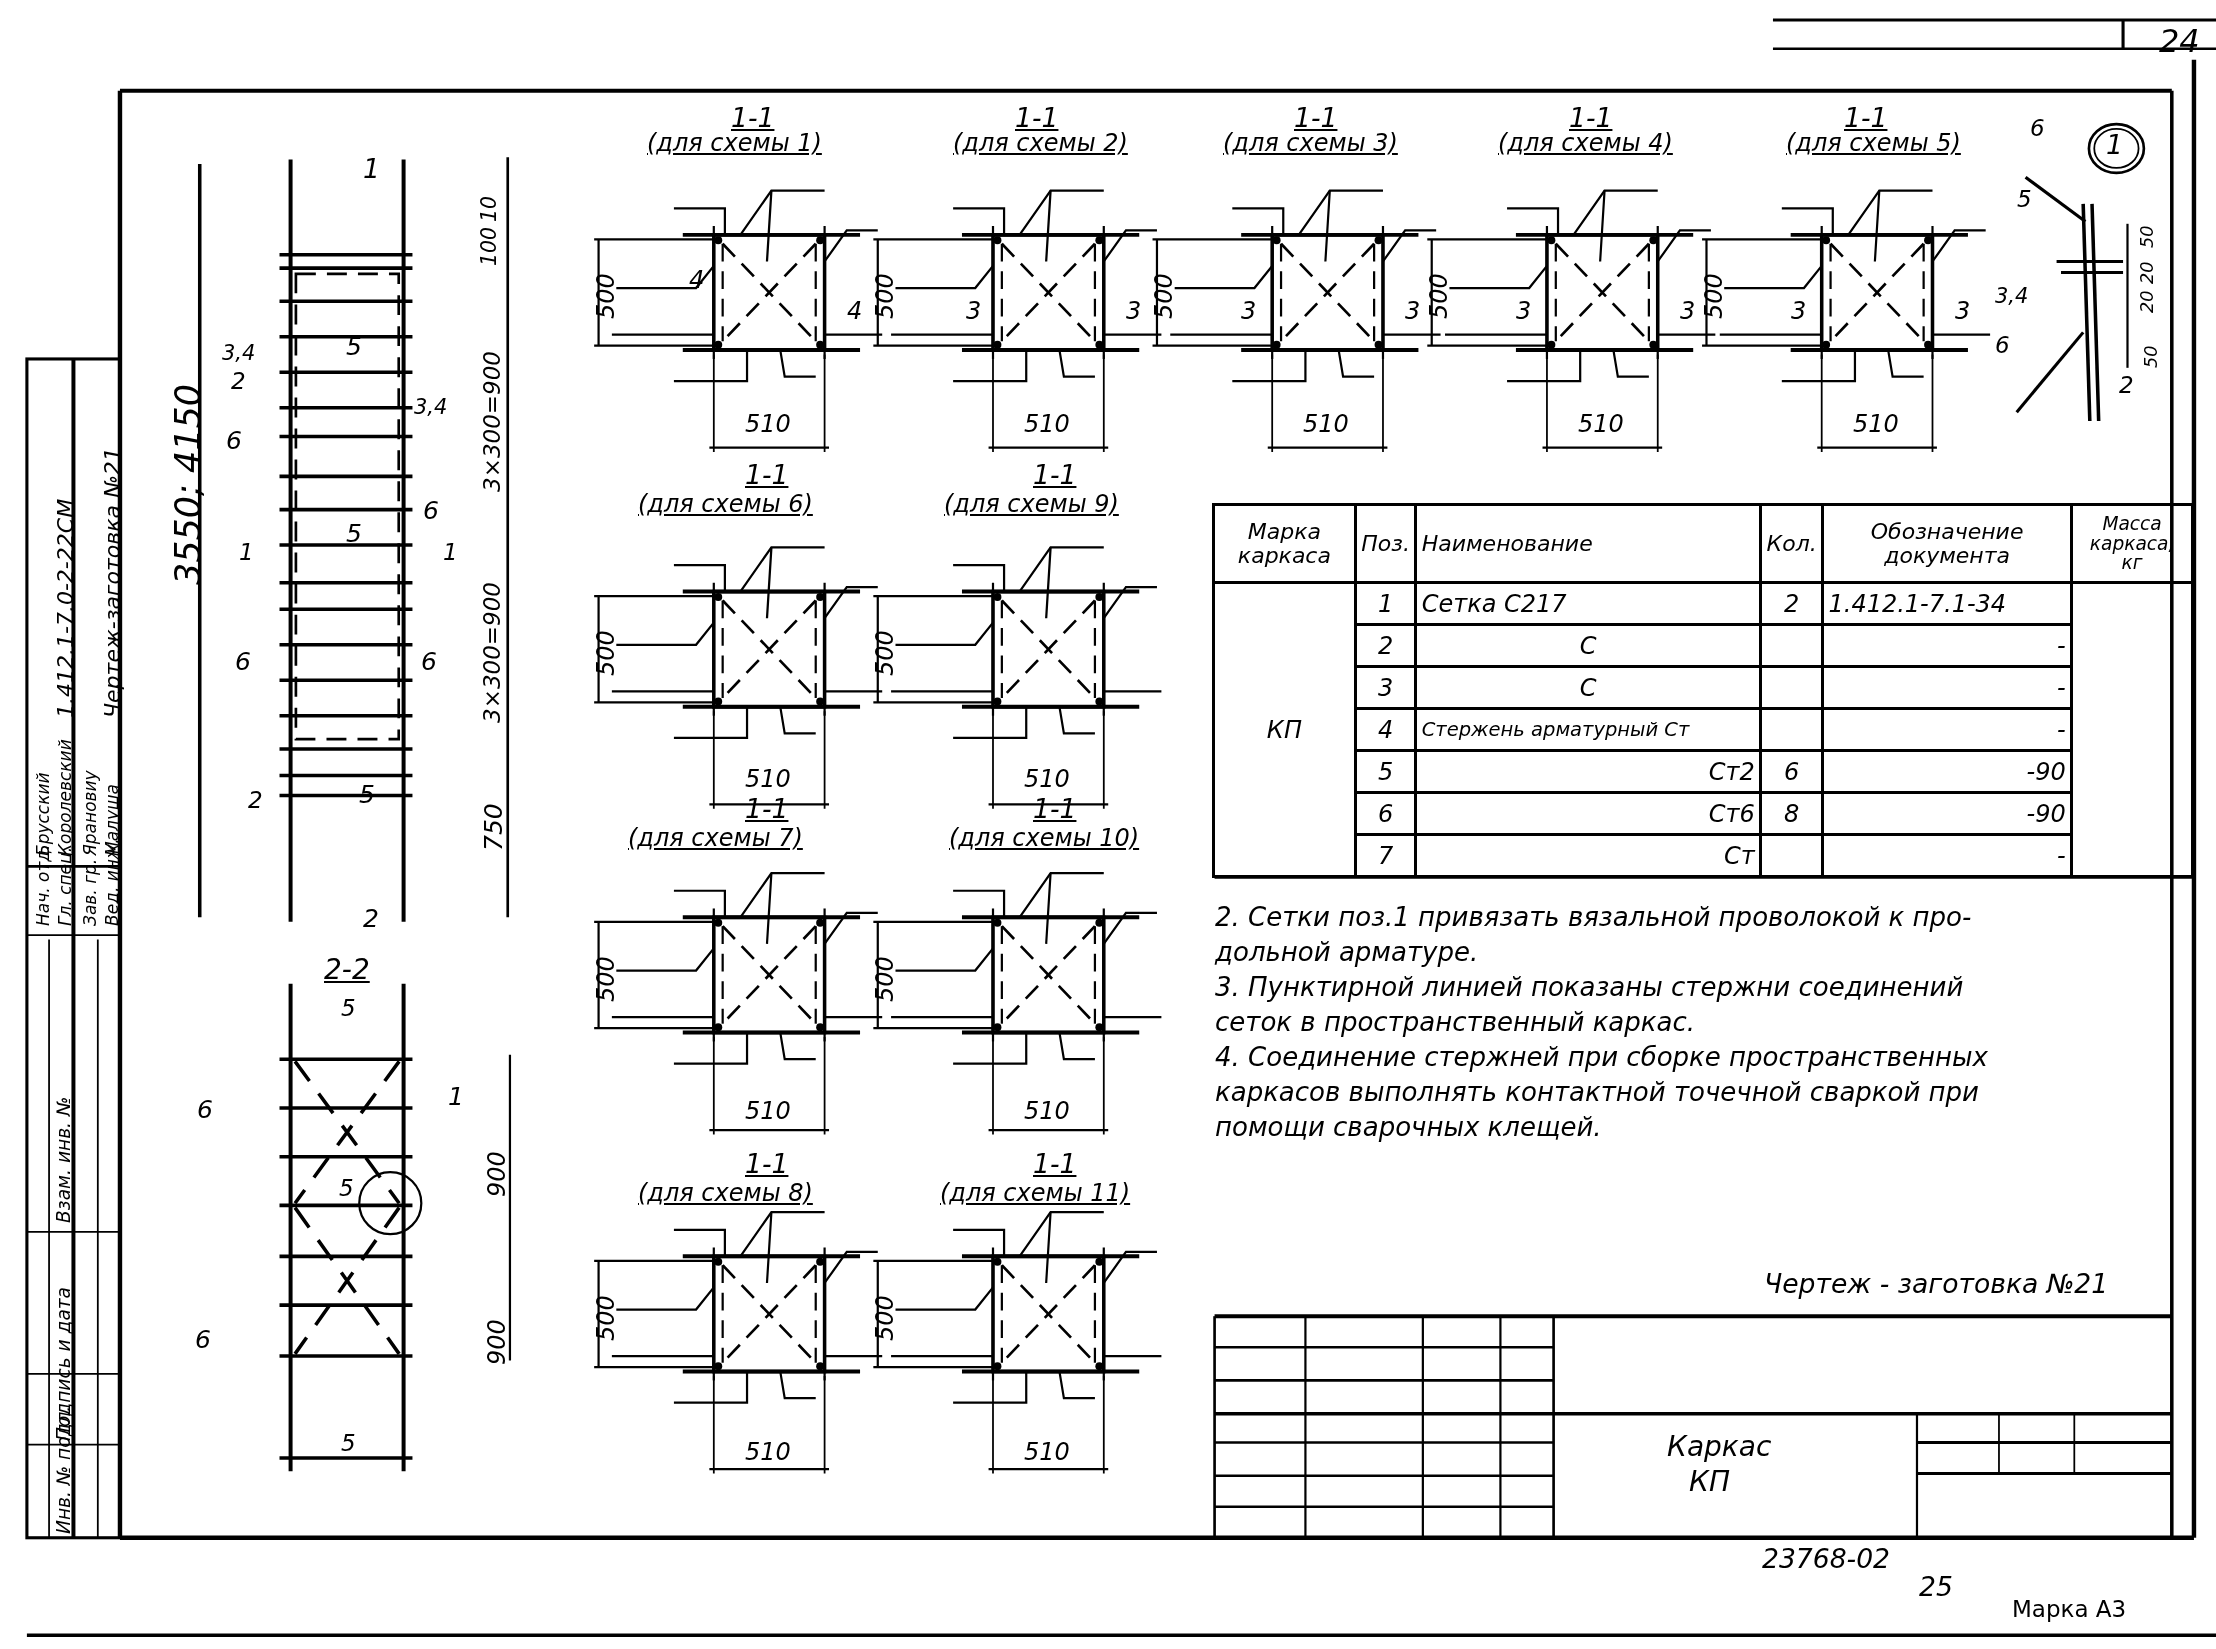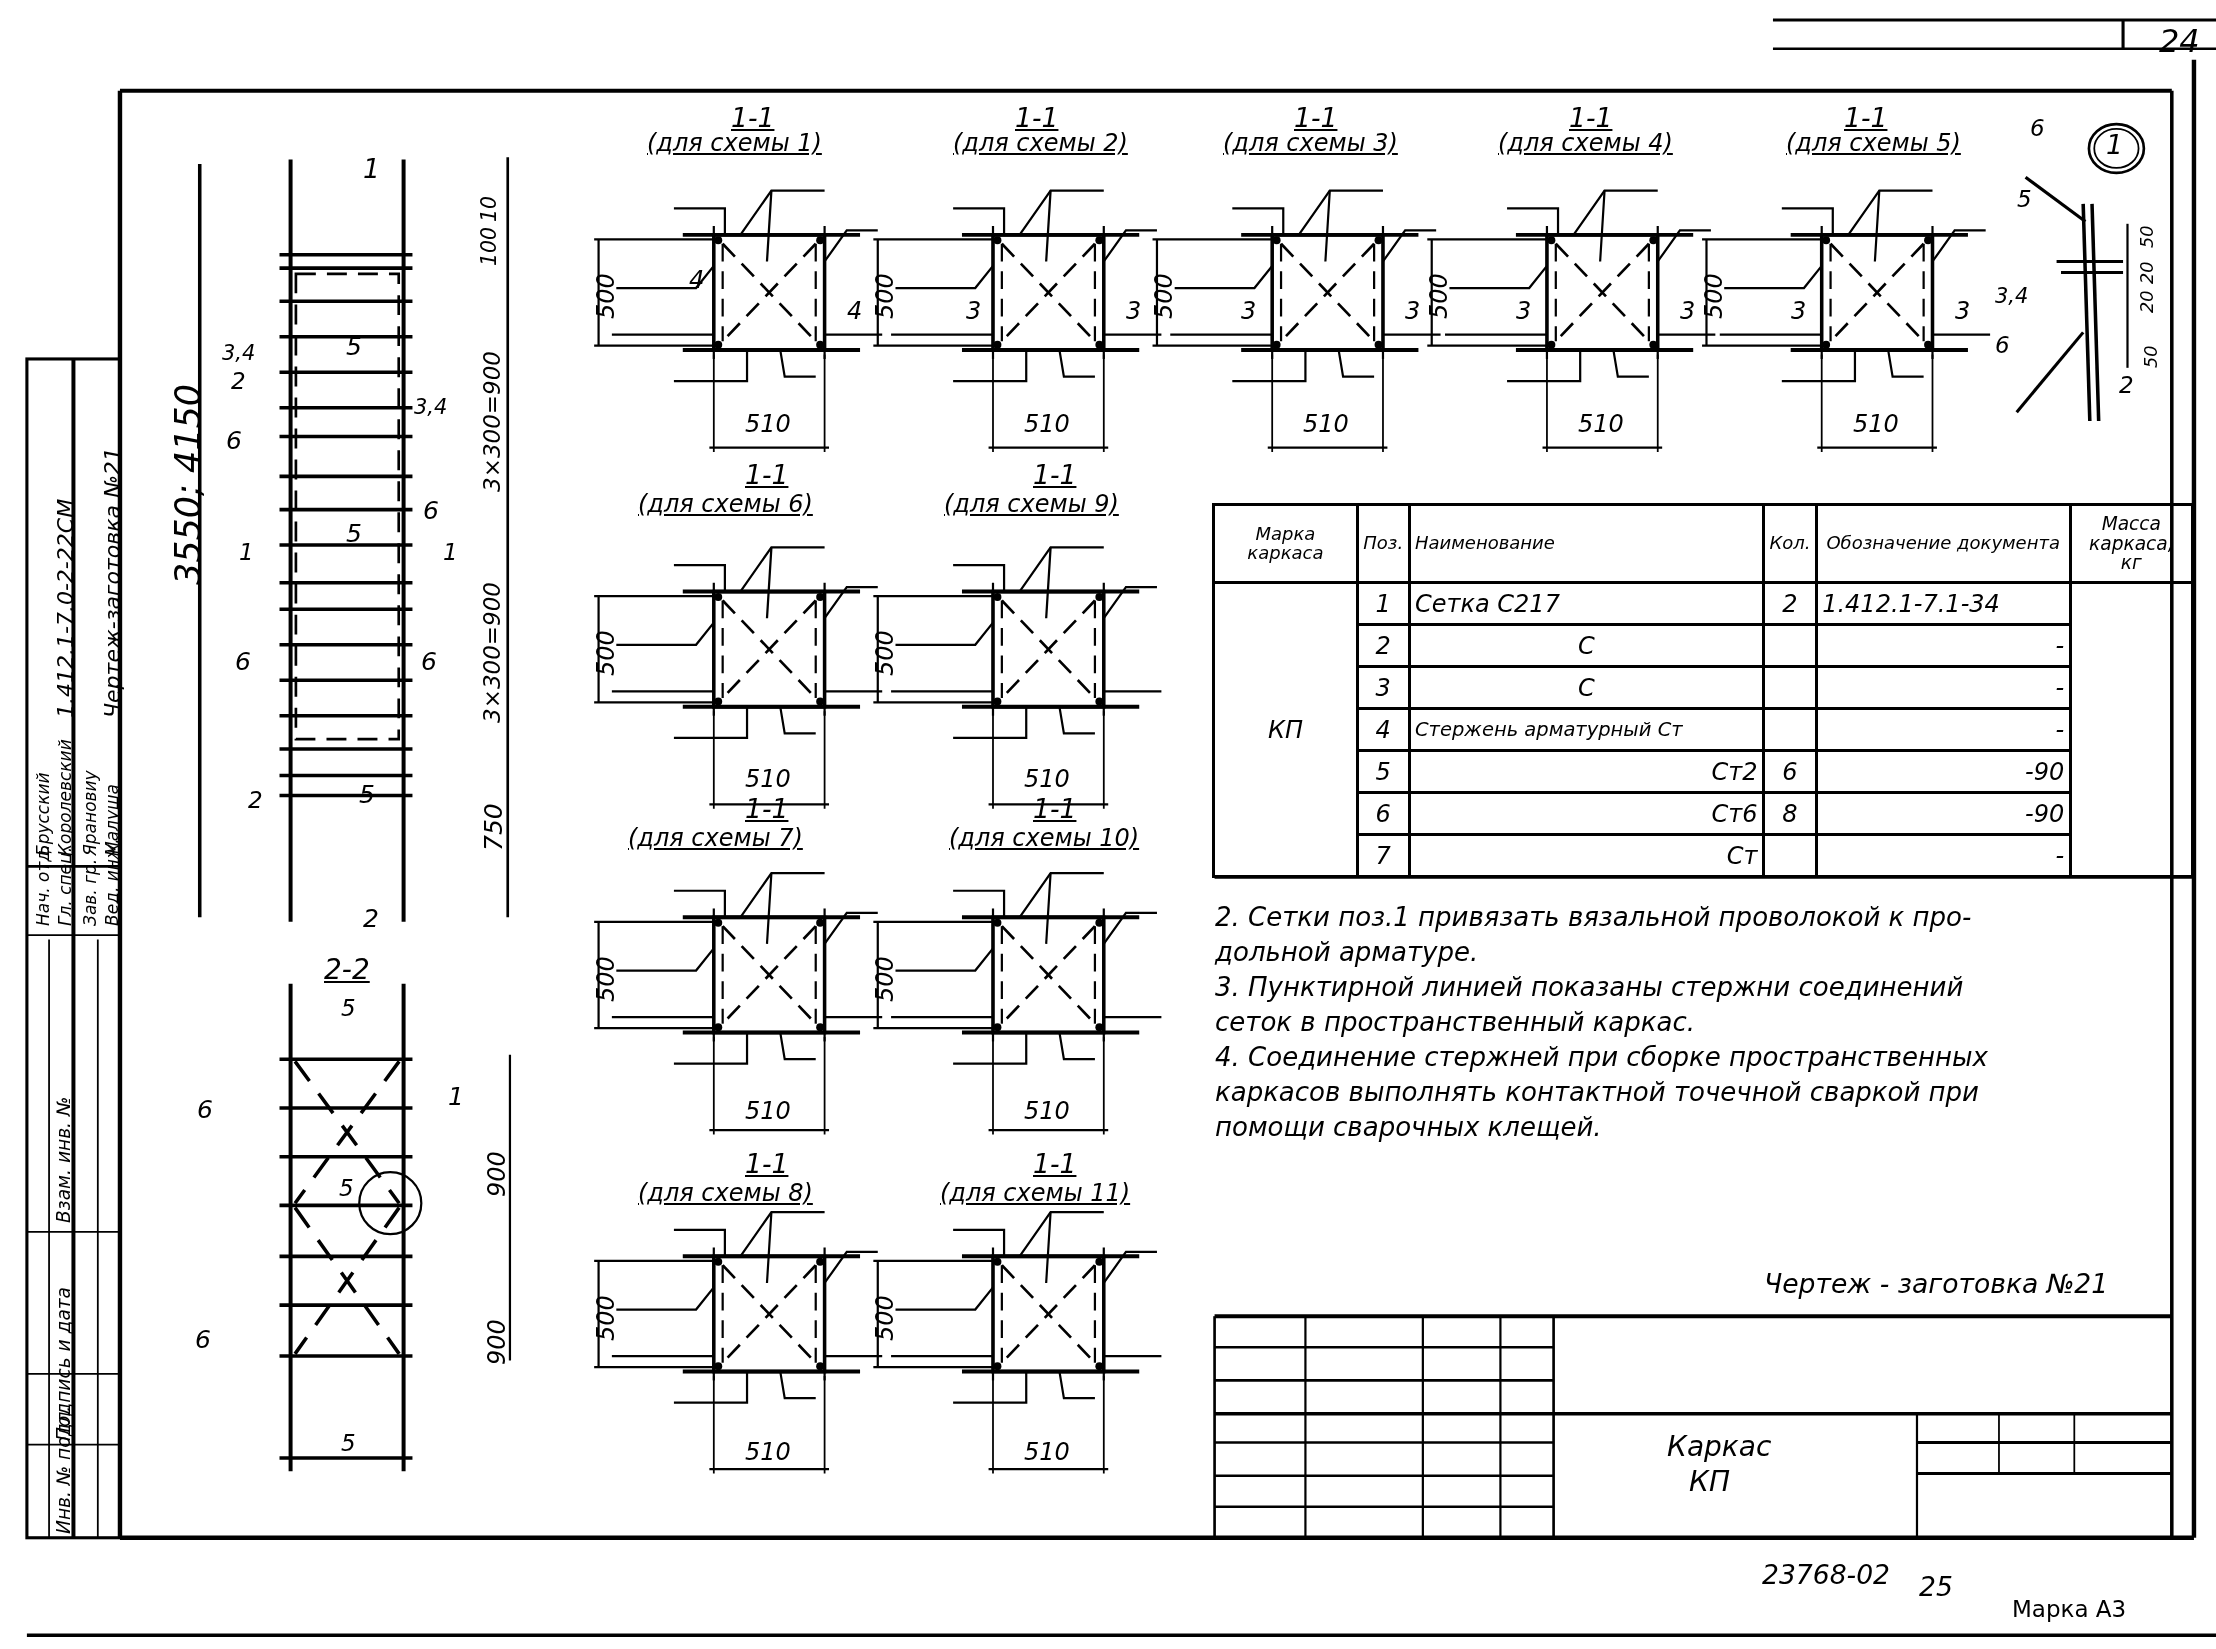--- a/index.html
+++ b/index.html
@@ -6,21 +6,21 @@
   body { width:2251px; height:1649px; position:relative; overflow:hidden;
          font-family:"DejaVu Sans", sans-serif; color:#000; }
   .sheet { position:absolute; left:0; top:0; width:2251px; height:1649px; }
   svg.drawing { position:absolute; left:0; top:0; width:2251px; height:1649px; }
   .abs { position:absolute; font-family:"DejaVu Sans", sans-serif; font-style:italic; color:#000; white-space:nowrap; }
   
   .spec { position:absolute; left:1212px; top:503px; width:982px; height:375px;
           border-collapse:collapse; }
   .spec td, .spec th { border:3.1px solid #000; font-style:italic; font-weight:normal;
           font-family:"DejaVu Sans", sans-serif; font-size:24px; padding:0 4.4px; }
-  .spec th { height:75px; font-size:18px; line-height:1.05; }
+  .spec th { height:75px; font-size:22px; line-height:1.05; }
   .spec td { height:39px; }
   .notes { position:absolute; left:1215px; top:900px; width:957px; font-size:26px;
            line-height:35px; font-style:italic; }
   .notes div { white-space:nowrap; }
   .side { position:absolute; font-style:italic; font-size:20.4px; transform-origin:left top;
           white-space:nowrap; }
 </style>
 </head>
 <body>
 
@@ -354,21 +354,21 @@
   <div>4. Соединение стержней при сборке пространственных</div>
   <div>каркасов выполнять контактной точечной сваркой при</div>
   <div>помощи сварочных клещей.</div>
 </div>
 
 <div class="abs" style="left:1764px;top:1268px;font-size:26.6px;">Чертеж - заготовка №21</div>
 
 <div class="abs" style="left:1667px;top:1430px;font-size:28px;">Каркас</div>
 <div class="abs" style="left:1689px;top:1465px;font-size:28px;">КП</div>
 
-<div class="abs" style="left:1762px;top:1543px;font-size:26.6px;margin-top:16px;">23768-02</div>
+<div class="abs" style="left:1762px;top:1543px;font-size:26.6px;">23768-02</div>
 <div class="abs" style="left:1919px;top:1543px;font-size:26.6px;margin-top:28px;">25</div>
 <div class="abs" style="left:2012px;top:1596px;font-size:23px;font-style:normal;">Марка А3</div>
 
 <div class="side" style="left:53px;top:718px;transform:rotate(-90deg);font-size:22px;">1.412.1-7.0-2-22СМ</div>
 <div class="side" style="left:100px;top:718px;transform:rotate(-90deg);font-size:22px;">Чертеж-заготовка №21</div>
 <div class="side" style="left:33px;top:926px;transform:rotate(-90deg);font-size:17px;">Нач. отд.</div>
 <div class="side" style="left:33px;top:856px;transform:rotate(-90deg);font-size:17px;">Брусский</div>
 <div class="side" style="left:55px;top:926px;transform:rotate(-90deg);font-size:17px;">Гл. спец.</div>
 <div class="side" style="left:55px;top:856px;transform:rotate(-90deg);font-size:17px;">Королевский</div>
 <div class="side" style="left:80px;top:926px;transform:rotate(-90deg);font-size:17px;">Зав. гр.</div>

